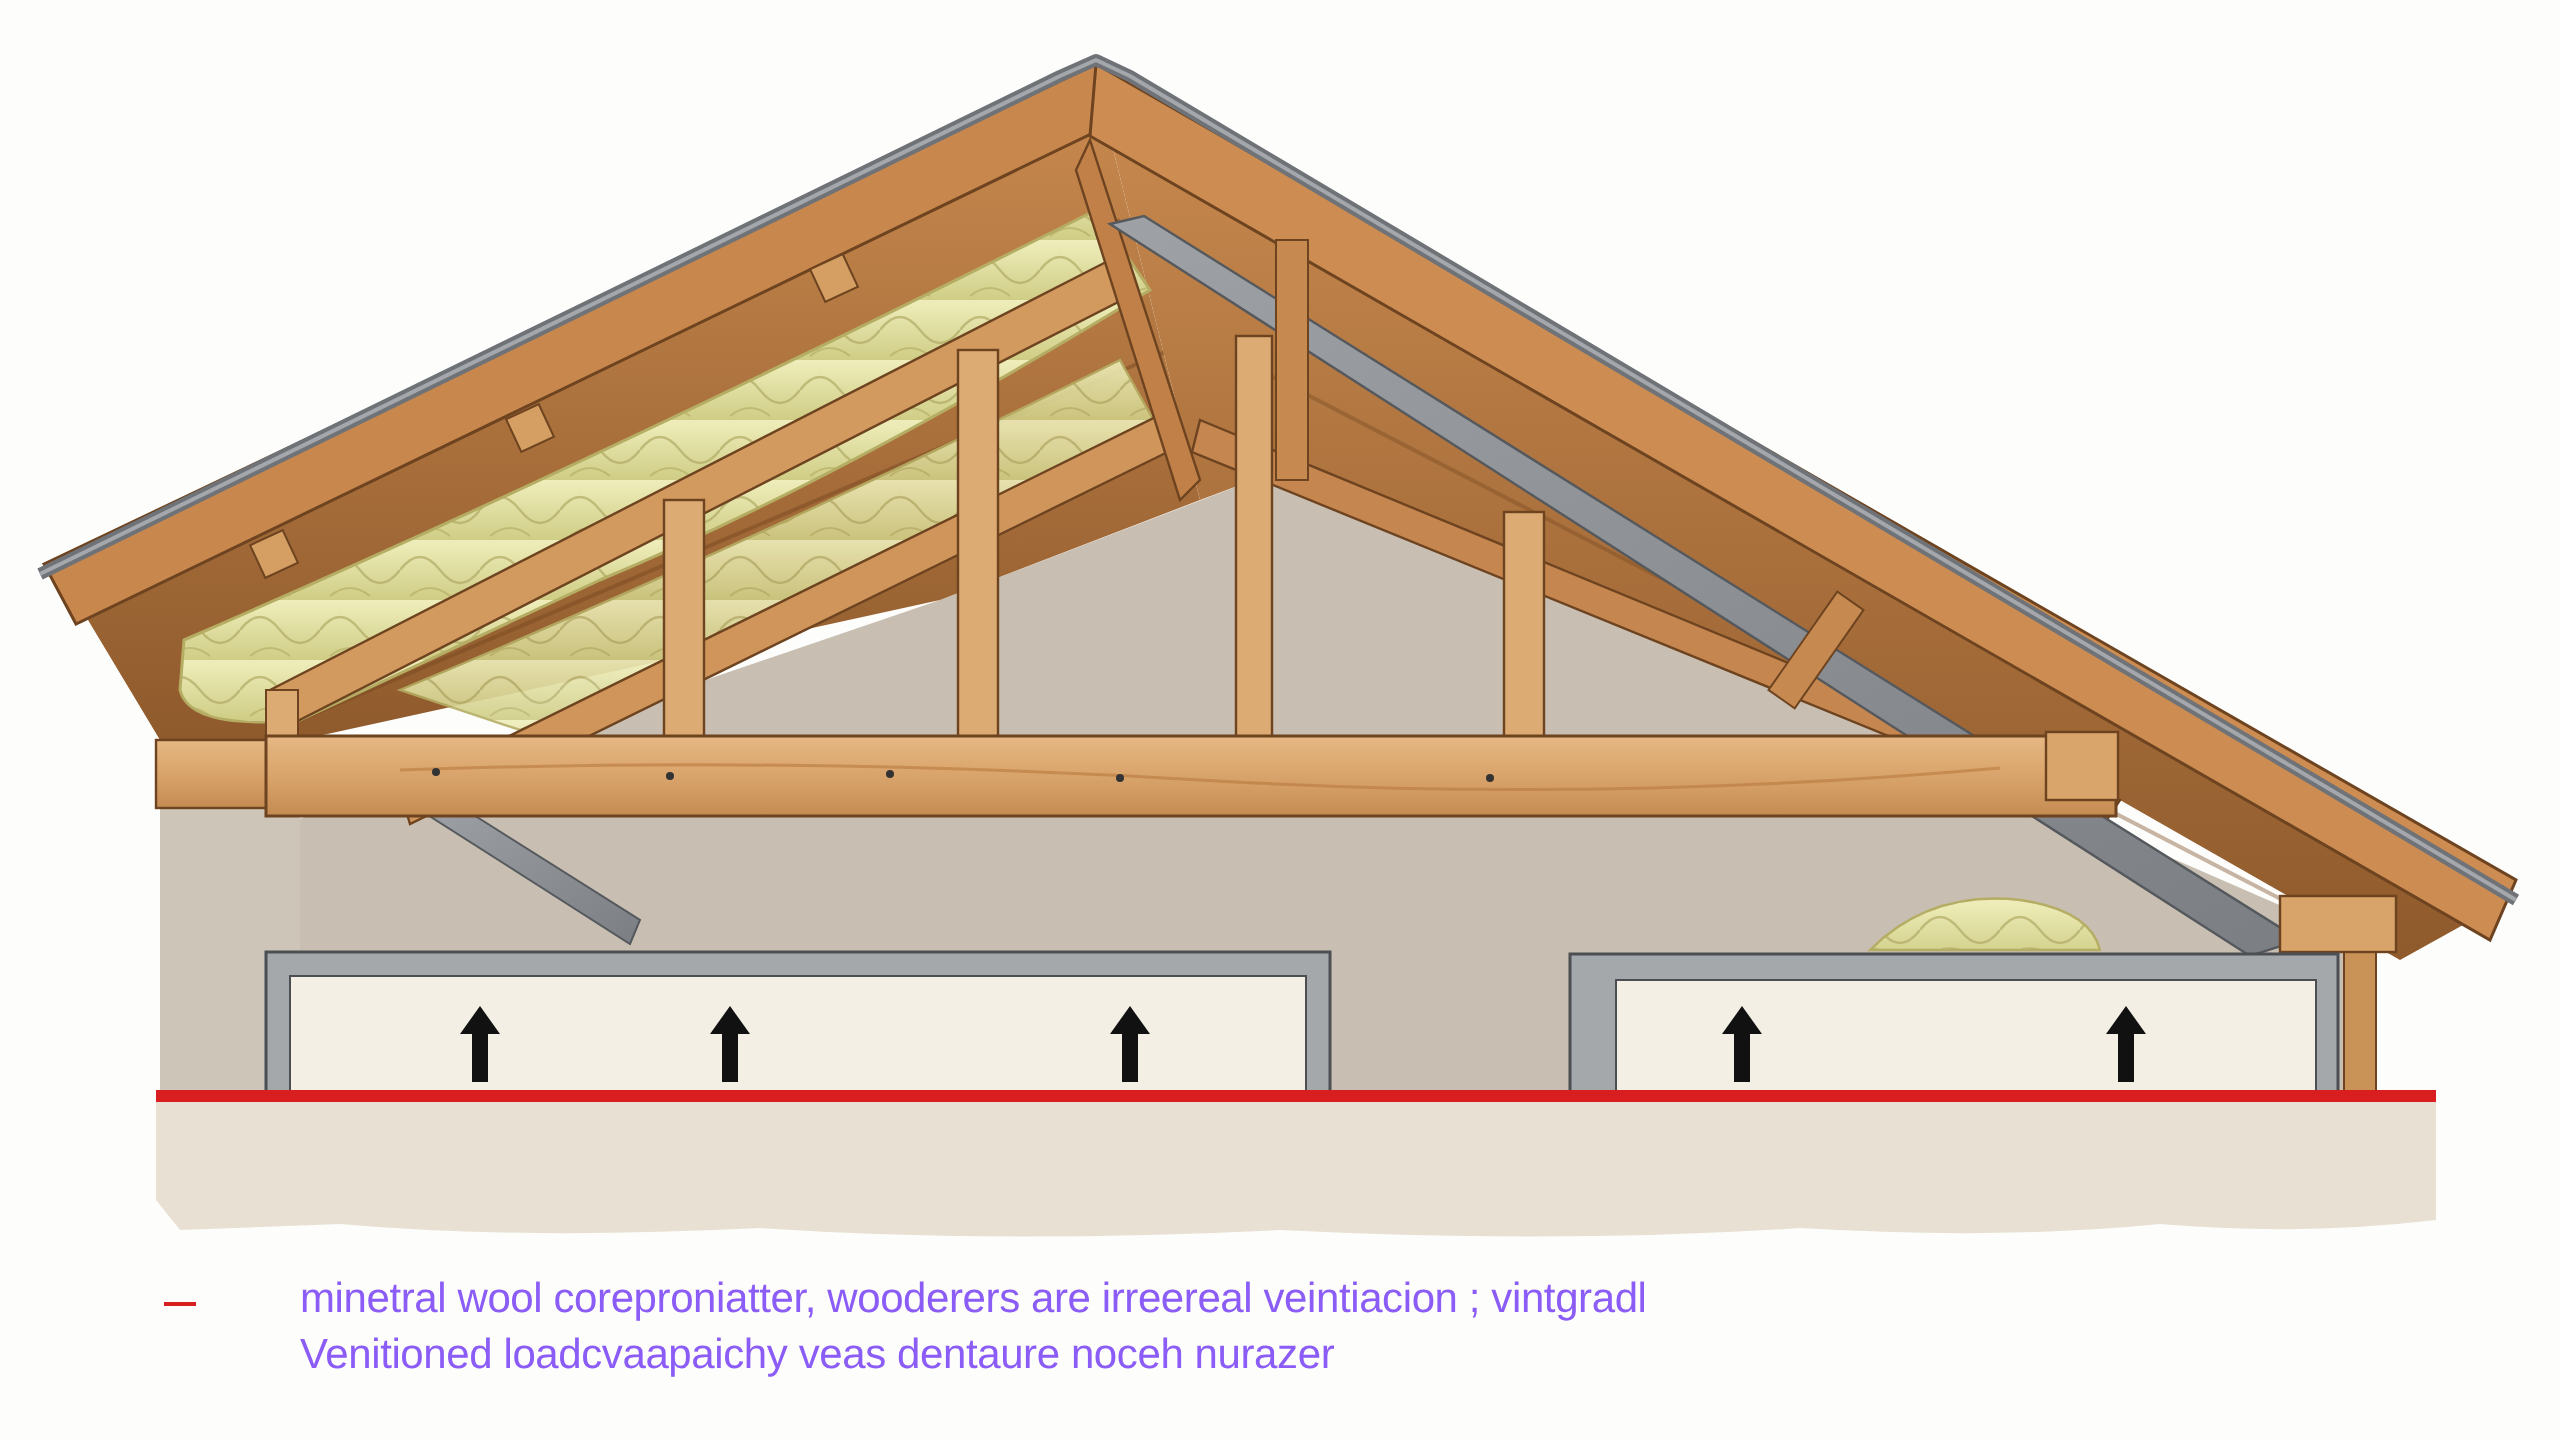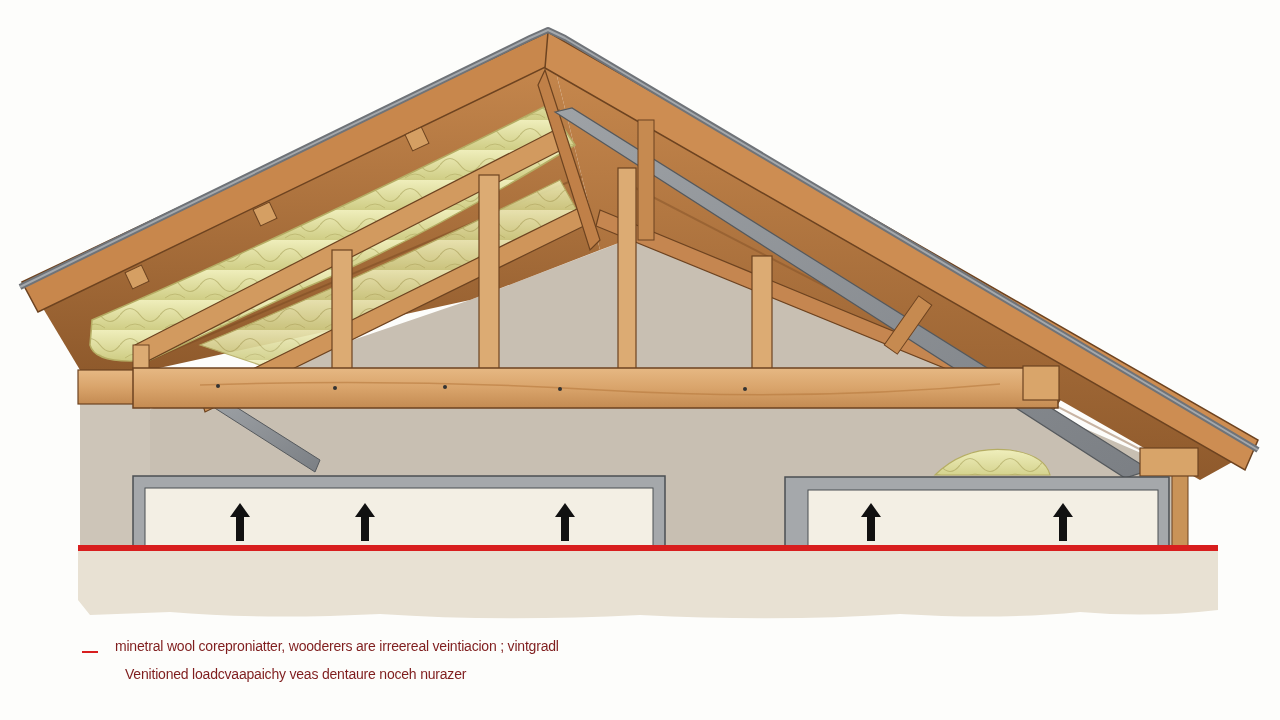--- a/index.html
+++ b/index.html
@@ -1,21 +1,21 @@
 <!DOCTYPE html>
 <html><head>
 <meta charset="utf-8">
 <style>
   html, body { margin:0; padding:0; background:#fdfdfb; }
   body { width:1280px; height:720px; position:relative; overflow:hidden; font-family:"Liberation Sans", sans-serif; }
   #scene { position:absolute; left:0; top:0; width:1280px; height:720px; }
   .caption { position:absolute; left:0; top:638px; width:1280px; }
-  .cap-line { position:absolute; font-size:14px; color:#7f1d1d; white-space:nowrap; letter-spacing:-0.2px; }
+  .cap-line { position:absolute; font-size:21px; color:#8b5cf6; white-space:nowrap; letter-spacing:-0.2px;margin-left:35px; }
   .cap-line.l1 { left:115px; top:0; }
-  .cap-line.l2 { left:125px; top:28px; }
+  .cap-line.l2 { left:115px; top:28px; }
   .cap-dash { position:absolute; left:82px; top:13px; width:16px; height:2px; background:#d81e1e; }
 </style>
 </head>
 <body>
 
 <svg id="scene" viewBox="0 0 1280 720" xmlns="http://www.w3.org/2000/svg">
   <defs>
     <linearGradient id="woodL" x1="0" y1="0" x2="0" y2="1">
       <stop offset="0" stop-color="#c98a4f"></stop>
         <stop offset="1" stop-color="#8f5a2c"></stop>

